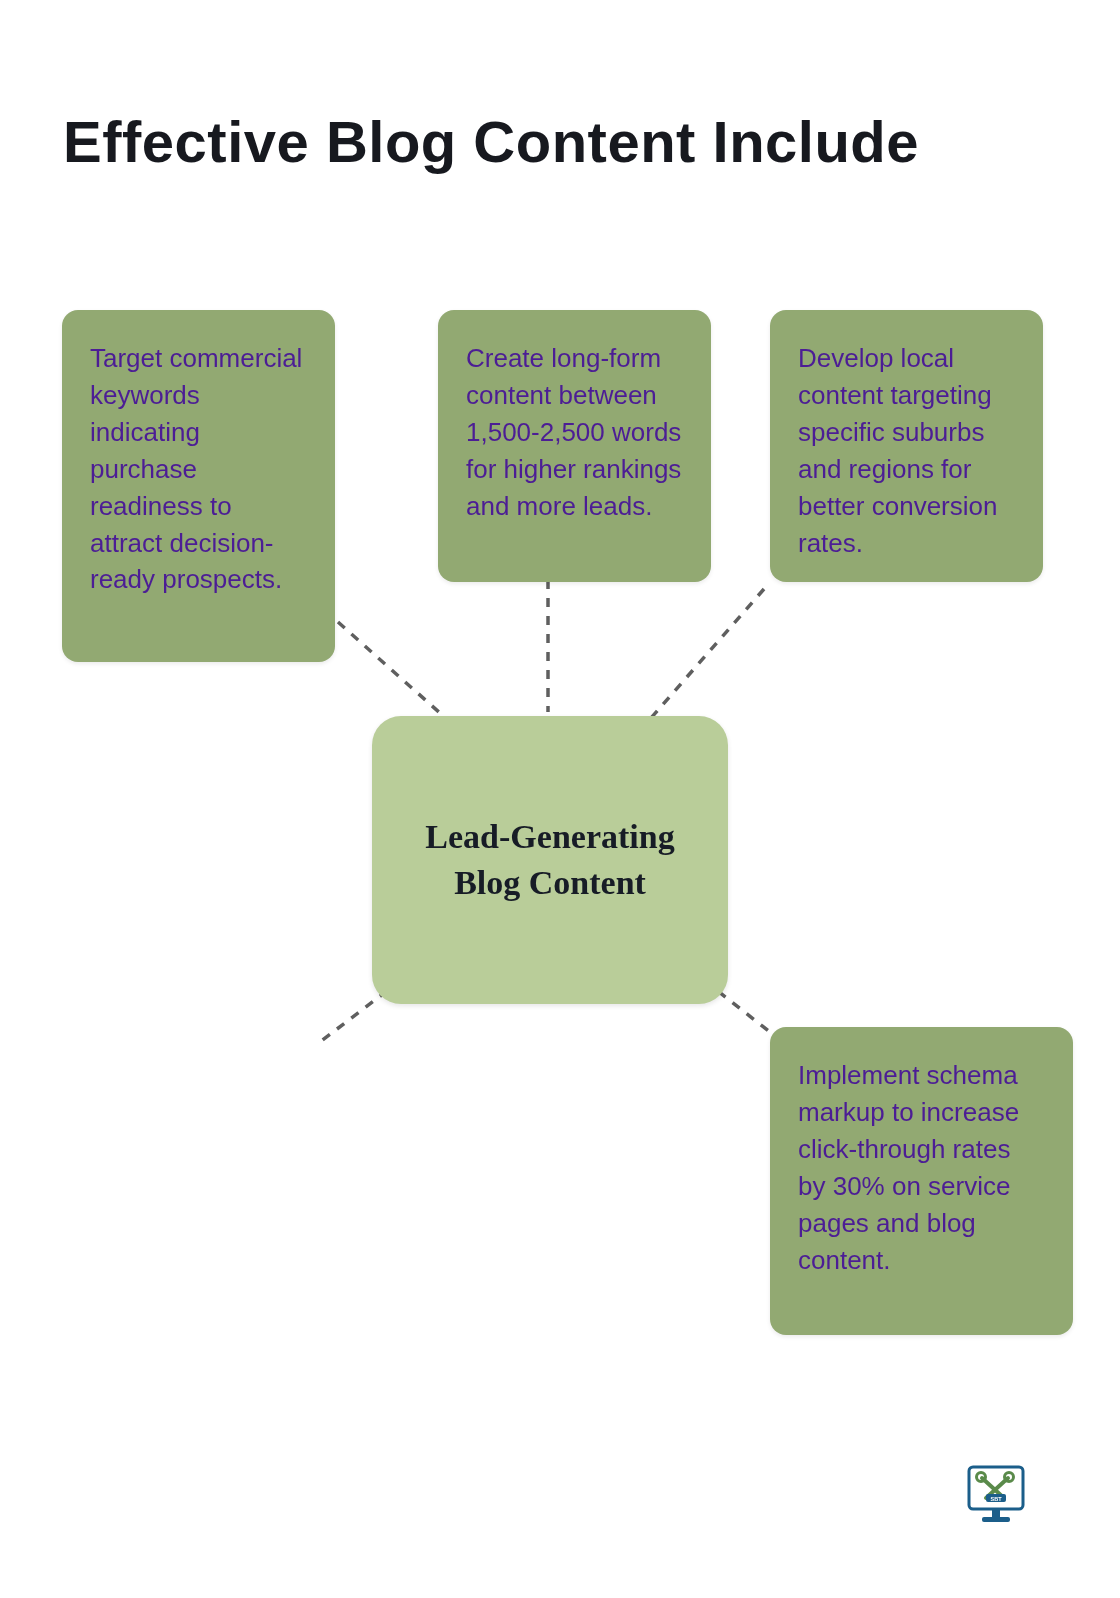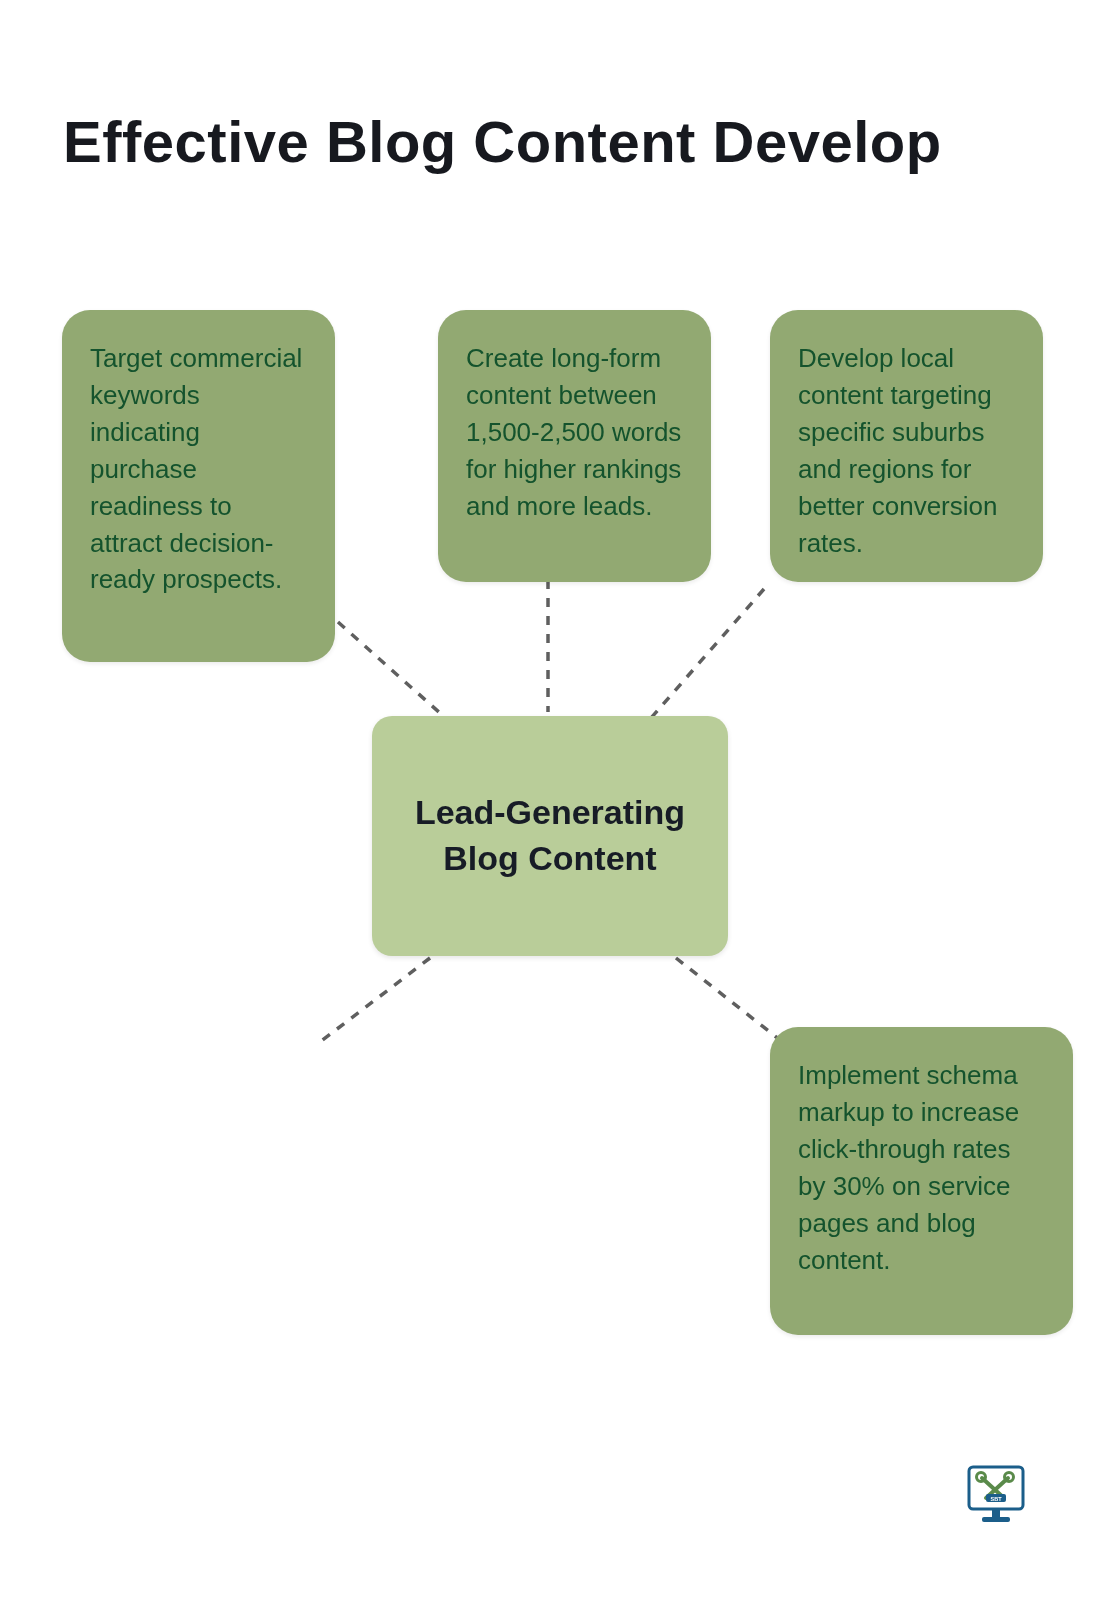--- a/index.html
+++ b/index.html
@@ -30,45 +30,46 @@
   svg.connectors {
     position: absolute;
     left: 0; top: 0;
     width: 1120px;
     height: 1598px;
     pointer-events: none;
   }
   .node {
     position: absolute;
     background: #92a972;
-    border-radius: 28px;
+    border-radius: 16px;
     padding: 30px 28px;
-    color: #14532d;
+    color: #4c1d95;
     font-size: 26px;
     line-height: 1.42;
     box-shadow: 0 2px 4px rgba(0,0,0,0.08);
   }
   .node.top-left    { left: 62px;  top: 310px;  width: 273px; height: 352px; }
   .node.top-center  { left: 438px; top: 310px;  width: 273px; height: 272px; }
   .node.top-right   { left: 770px; top: 310px;  width: 273px; height: 272px; }
   .node.bottom-left { left: 62px;  top: 1027px; width: 273px; height: 274px; }
   .node.bottom-right{ left: 770px; top: 1027px; width: 303px; height: 308px; }
   .center-node {
     position: absolute;
     left: 372px;
     top: 716px;
     width: 356px;
-    height: 240px;
+    height: 288px;
     background: #b9cd99;
-    border-radius: 20px;
+    border-radius: 29px;
     display: flex;
     align-items: center;
     justify-content: center;
     text-align: center;
     box-shadow: 0 2px 5px rgba(0,0,0,0.10);
+    font-family: Liberation Serif, serif;
   }
   .center-node .label {
     font-size: 34px;
     font-weight: 800;
     color: #171c26;
     line-height: 1.35;
     max-width: 300px;
   }
   .logo {
     position: absolute;
@@ -76,21 +77,21 @@
     top: 1464px;
     width: 60px;
     height: 62px;
   }
 </style>
 </head>
 <body>
 
 <div class="page">
 
-  <h1 class="title">Effective Blog Content Develop</h1>
+  <h1 class="title">Effective Blog Content Include</h1>
 
   <svg class="connectors" viewBox="0 0 1120 1598" xmlns="http://www.w3.org/2000/svg">
     <g stroke="#5f5f5f" stroke-width="3.5" stroke-dasharray="9 9" fill="none">
       <line x1="338" y1="622" x2="450" y2="722"></line>
       <line x1="548" y1="580" x2="548" y2="712"></line>
       <line x1="764" y1="589" x2="651" y2="718"></line>
       <line x1="430" y1="958" x2="320" y2="1042"></line>
       <line x1="676" y1="958" x2="780" y2="1040"></line>
     </g>
   </svg>

